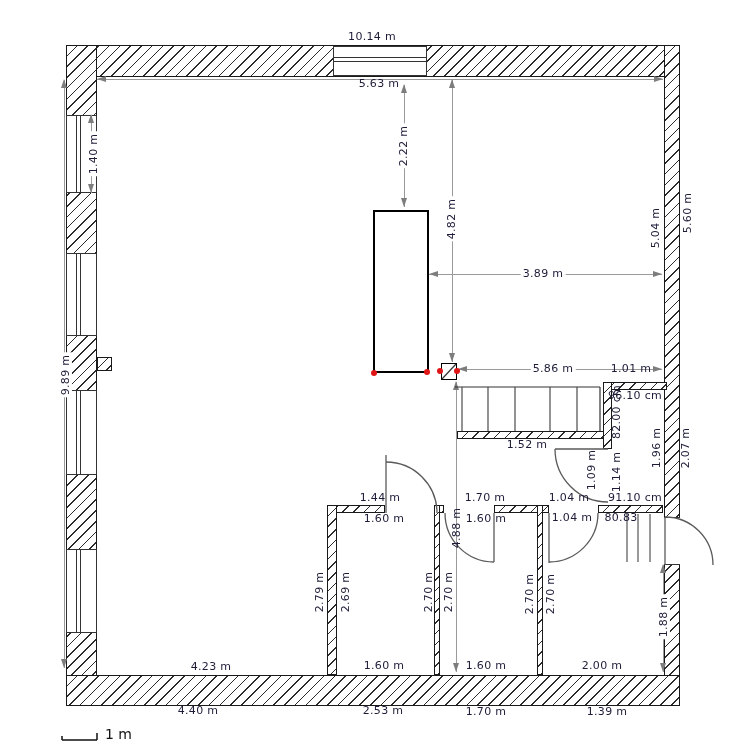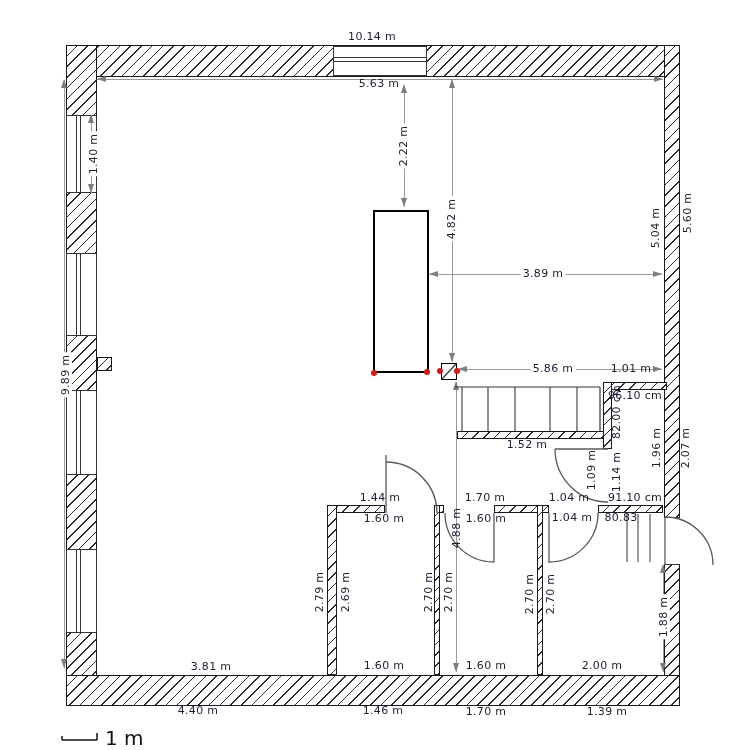--- a/index.html
+++ b/index.html
@@ -24,21 +24,21 @@
   .ar.up{border-left:3.5px solid transparent;border-right:3.5px solid transparent;border-bottom:9px solid #7d7d7d}
   .ar.down{border-left:3.5px solid transparent;border-right:3.5px solid transparent;border-top:9px solid #7d7d7d}
   .ar.left{border-top:3.5px solid transparent;border-bottom:3.5px solid transparent;border-right:9px solid #7d7d7d}
   .ar.right{border-top:3.5px solid transparent;border-bottom:3.5px solid transparent;border-left:9px solid #7d7d7d}
   svg.overlay{position:absolute;left:0;top:0;z-index:6;pointer-events:none}
   .dim{position:absolute;font-size:11px;color:#1c1c38;white-space:nowrap;letter-spacing:.3px;z-index:7;line-height:1.1}
   .dim.h{transform:translate(-50%,-50%)}
   .dim.v{transform:translate(-50%,-50%) rotate(-90deg)}
   .bgw{background:#fff;padding:0 2px}
   .handle{position:absolute;width:6px;height:6px;border-radius:50%;background:#e01616;z-index:8}
-  .scale-label{position:absolute;font-size:20px;color:#111;z-index:7}
+  .scale-label{position:absolute;font-size:14px;color:#111;z-index:7}
   .watermark{position:absolute;font-size:15px;color:#222;z-index:7}
 </style>
 </head>
 <body>
 
 <div id="plan">
 
   <div class="wall" style="left:66px;top:45px;width:614px;height:32px"></div>
   <div class="wall" style="left:66px;top:45px;width:31px;height:661px"></div>
   <div class="wall" style="left:664px;top:45px;width:16px;height:661px"></div>
@@ -178,26 +178,26 @@
   <span class="dim h" style="left:527px;top:445px">1.52 m</span>
   <span class="dim h" style="left:635px;top:396px">96.10 cm</span>
   <span class="dim h" style="left:380px;top:498px">1.44 m</span>
   <span class="dim h" style="left:485px;top:498px">1.70 m</span>
   <span class="dim h" style="left:569px;top:498px">1.04 m</span>
   <span class="dim h" style="left:635px;top:498px">91.10 cm</span>
   <span class="dim h" style="left:384px;top:519px">1.60 m</span>
   <span class="dim h" style="left:486px;top:519px">1.60 m</span>
   <span class="dim h" style="left:572px;top:518px">1.04 m</span>
   <span class="dim h" style="left:621px;top:518px">80.83</span>
-  <span class="dim h" style="left:211px;top:667px">3.81 m</span>
+  <span class="dim h" style="left:211px;top:667px">4.23 m</span>
   <span class="dim h" style="left:384px;top:666px">1.60 m</span>
   <span class="dim h" style="left:486px;top:666px">1.60 m</span>
   <span class="dim h" style="left:602px;top:666px">2.00 m</span>
   <span class="dim h" style="left:198px;top:711px">4.40 m</span>
-  <span class="dim h" style="left:383px;top:711px">1.46 m</span>
+  <span class="dim h" style="left:383px;top:711px">2.53 m</span>
   <span class="dim h" style="left:486px;top:712px">1.70 m</span>
   <span class="dim h" style="left:607px;top:712px">1.39 m</span>
 
   <span class="dim v bgw" style="left:94px;top:154px">1.40 m</span>
   <span class="dim v bgw" style="left:404px;top:146px">2.22 m</span>
   <span class="dim v bgw" style="left:452px;top:219px">4.82 m</span>
   <span class="dim v" style="left:656px;top:228px">5.04 m</span>
   <span class="dim v" style="left:688px;top:213px">5.60 m</span>
   <span class="dim v bgw" style="left:66px;top:375px">9.89 m</span>
   <span class="dim v" style="left:617px;top:412px">82.00 cm</span>

